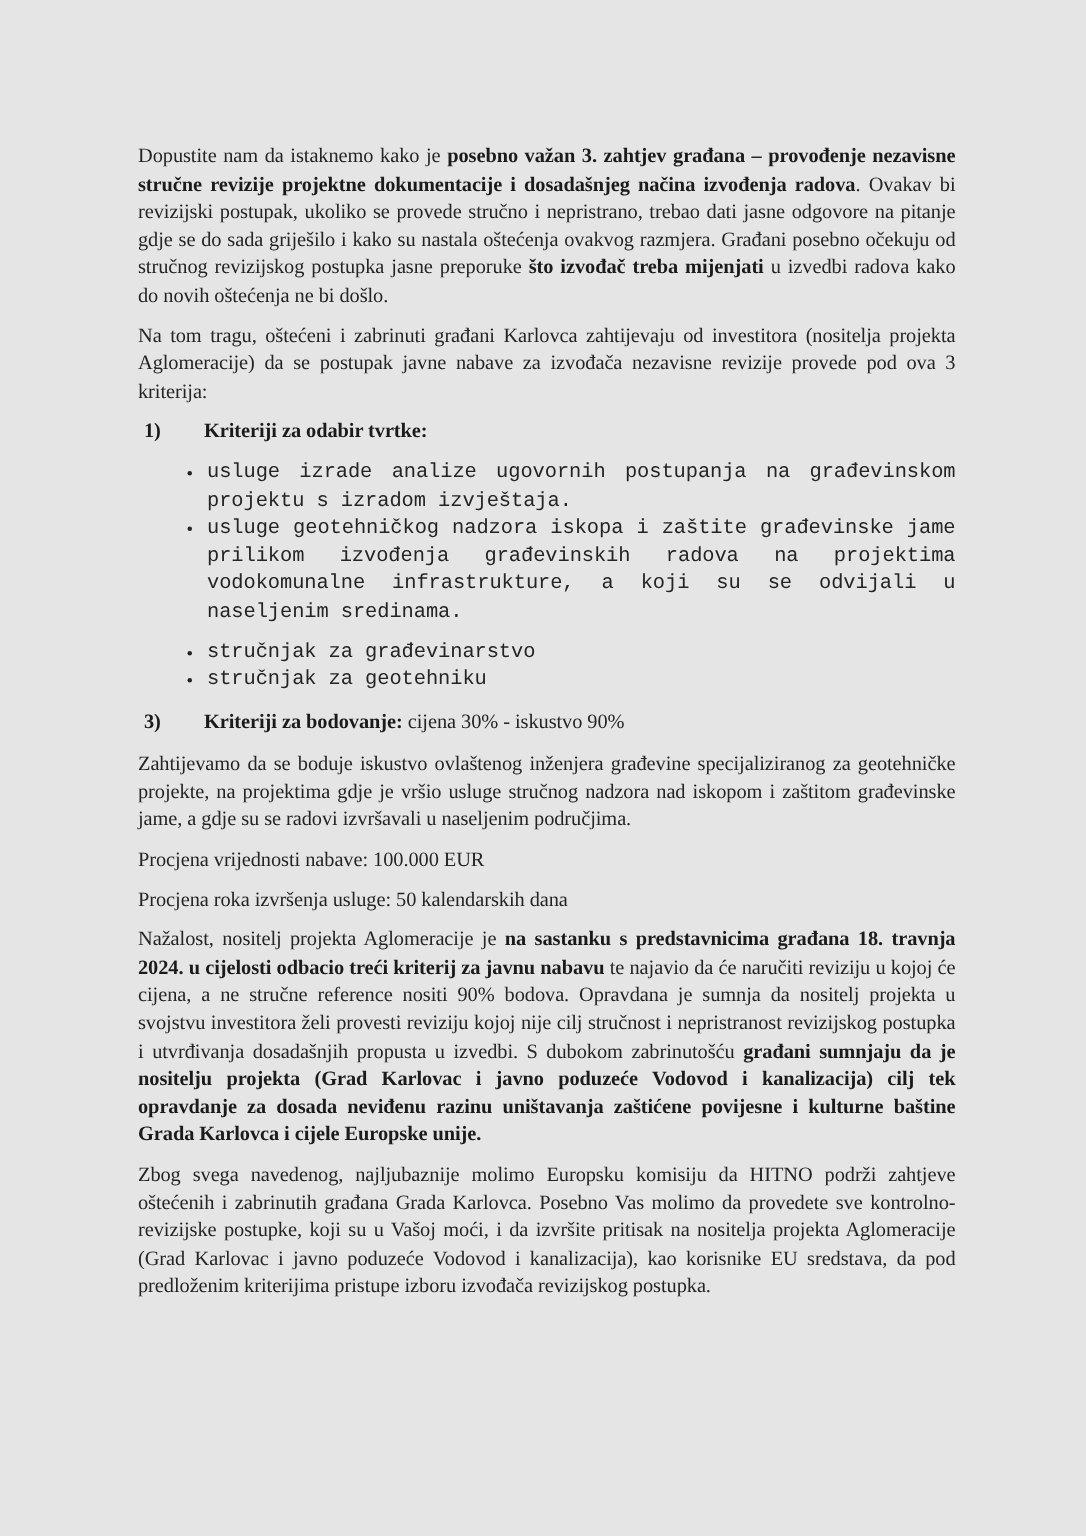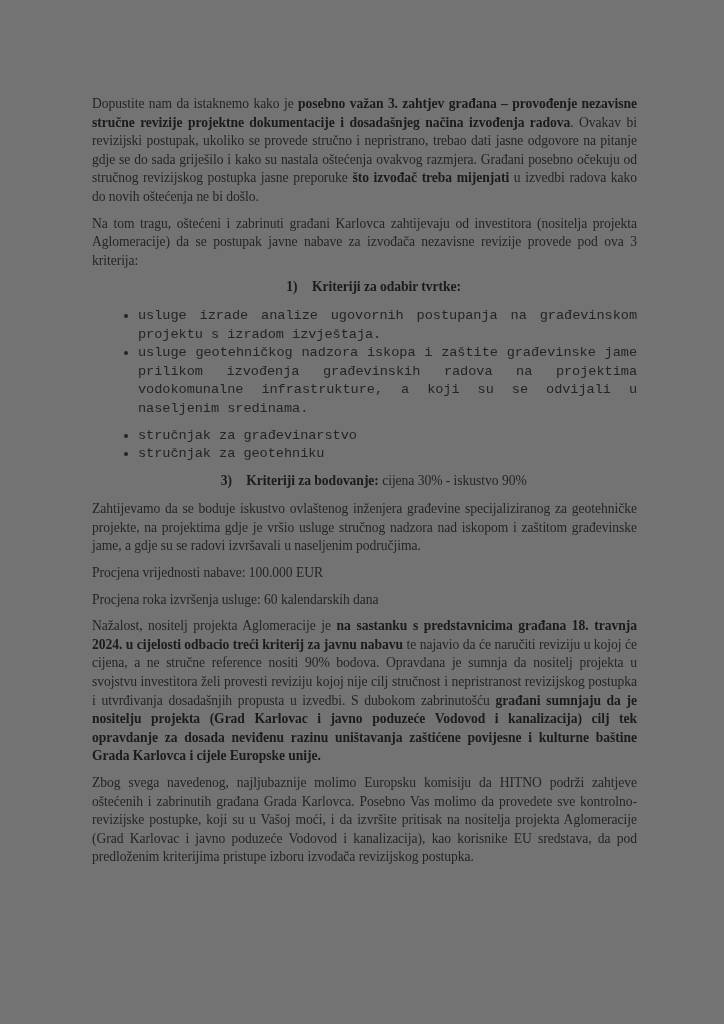--- a/index.html
+++ b/index.html
@@ -5,42 +5,42 @@
   html, body {
     margin: 0;
     padding: 0;
     background: #fdfdfd;
   }
   .page {
     position: relative;
     width: 724px;
     height: 1024px;
     box-sizing: border-box;
-    background: #737373;
+    background: #e5e5e5;
     padding: 95px 87px 0 92px;
     font-family: "Liberation Serif", "DejaVu Serif", serif;
     font-size: 13.6px;
     line-height: 18.6px;
     letter-spacing: -0.05px;
     color: #242424;
     overflow: hidden;
   }
   .para {
     margin: 0 0 8px 0;
     text-align: justify;
   }
   .b {
     font-weight: bold;
     color: #1b1b1b;
   }
   .num-heading {
     margin: 4px 0 10px 4px;
     font-weight: bold;
     color: #1b1b1b;
-    text-align: center;
+    text-align: left;
   }
   .num-heading .num {
     display: inline-block;
     width: 40px;
     font-weight: bold;
   }
   .num-heading .normal-part {
     font-weight: normal;
     color: #242424;
   }
@@ -68,17 +68,17 @@
         <li><span>usluge izrade analize ugovornih postupanja na građevinskom projektu s izradom izvještaja.</span></li>
         <li><span>usluge geotehničkog nadzora iskopa i zaštite građevinske jame prilikom izvođenja građevinskih radova na projektima vodokomunalne infrastrukture, a koji su se odvijali u naseljenim sredinama.</span></li>
       </ul>
       <ul class="bullets">
         <li><span>stručnjak za građevinarstvo</span></li>
         <li><span>stručnjak za geotehniku</span></li>
       </ul>
       <p class="num-heading"><span class="num">3)</span><span class="">Kriteriji za bodovanje:</span><span class="normal-part"> cijena 30% - iskustvo 90%</span></p>
       <p class="para"><span>Zahtijevamo da se boduje iskustvo ovlaštenog inženjera građevine specijaliziranog za geotehničke projekte, na projektima gdje je vršio usluge stručnog nadzora nad iskopom i zaštitom građevinske jame, a gdje su se radovi izvršavali u naseljenim područjima.</span></p>
       <p class="para"><span>Procjena vrijednosti nabave: 100.000 EUR</span></p>
-      <p class="para"><span>Procjena roka izvršenja usluge: 60 kalendarskih dana</span></p>
+      <p class="para"><span>Procjena roka izvršenja usluge: 50 kalendarskih dana</span></p>
       <p class="para"><span>Nažalost, nositelj projekta Aglomeracije je </span><span class="b">na sastanku s predstavnicima građana 18. travnja 2024. u cijelosti odbacio treći kriterij za javnu nabavu</span><span> te najavio da će naručiti reviziju u kojoj će cijena, a ne stručne reference nositi 90% bodova. Opravdana je sumnja da nositelj projekta u svojstvu investitora želi provesti reviziju kojoj nije cilj stručnost i nepristranost revizijskog postupka i utvrđivanja dosadašnjih propusta u izvedbi. S dubokom zabrinutošću </span><span class="b">građani sumnjaju da je nositelju projekta (Grad Karlovac i javno poduzeće Vodovod i kanalizacija) cilj tek opravdanje za dosada neviđenu razinu uništavanja zaštićene povijesne i kulturne baštine Grada Karlovca i cijele Europske unije.</span></p>
       <p class="para"><span>Zbog svega navedenog, najljubaznije molimo Europsku komisiju da HITNO podrži zahtjeve oštećenih i zabrinutih građana Grada Karlovca. Posebno Vas molimo da provedete sve kontrolno-revizijske postupke, koji su u Vašoj moći, i da izvršite pritisak na nositelja projekta Aglomeracije (Grad Karlovac i javno poduzeće Vodovod i kanalizacija), kao korisnike EU sredstava, da pod predloženim kriterijima pristupe izboru izvođača revizijskog postupka.</span></p>
     </div>
 </div>
 
 </body></html>

